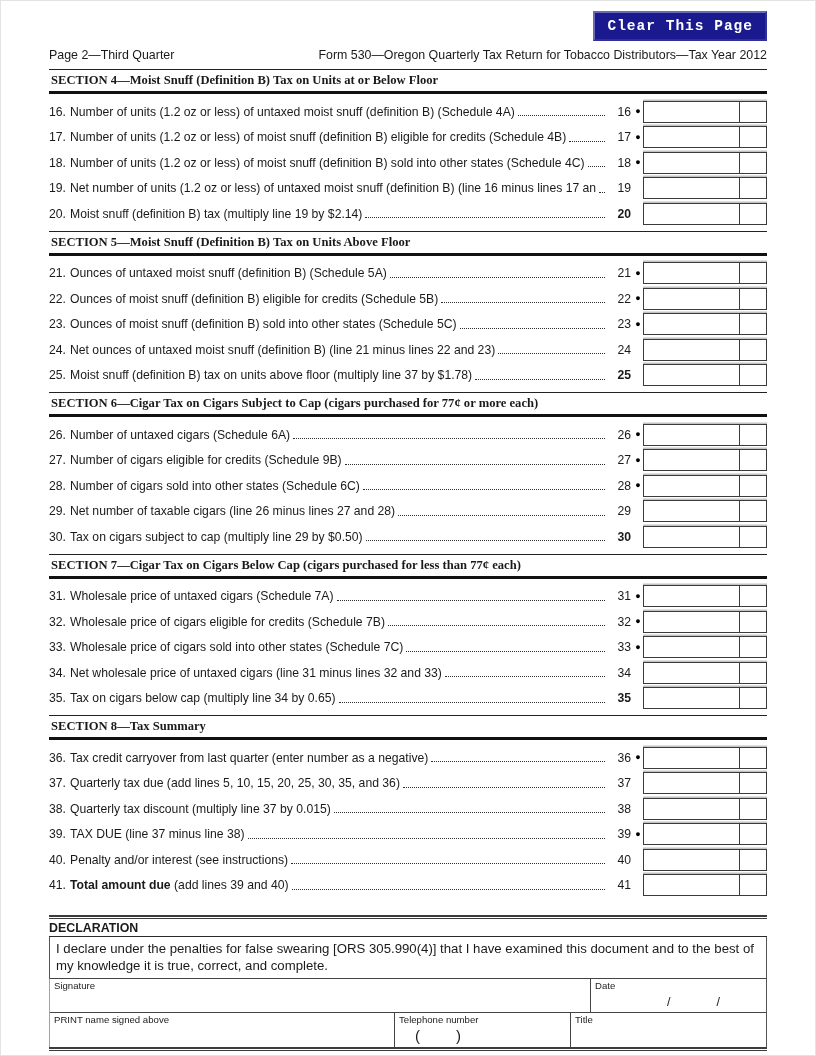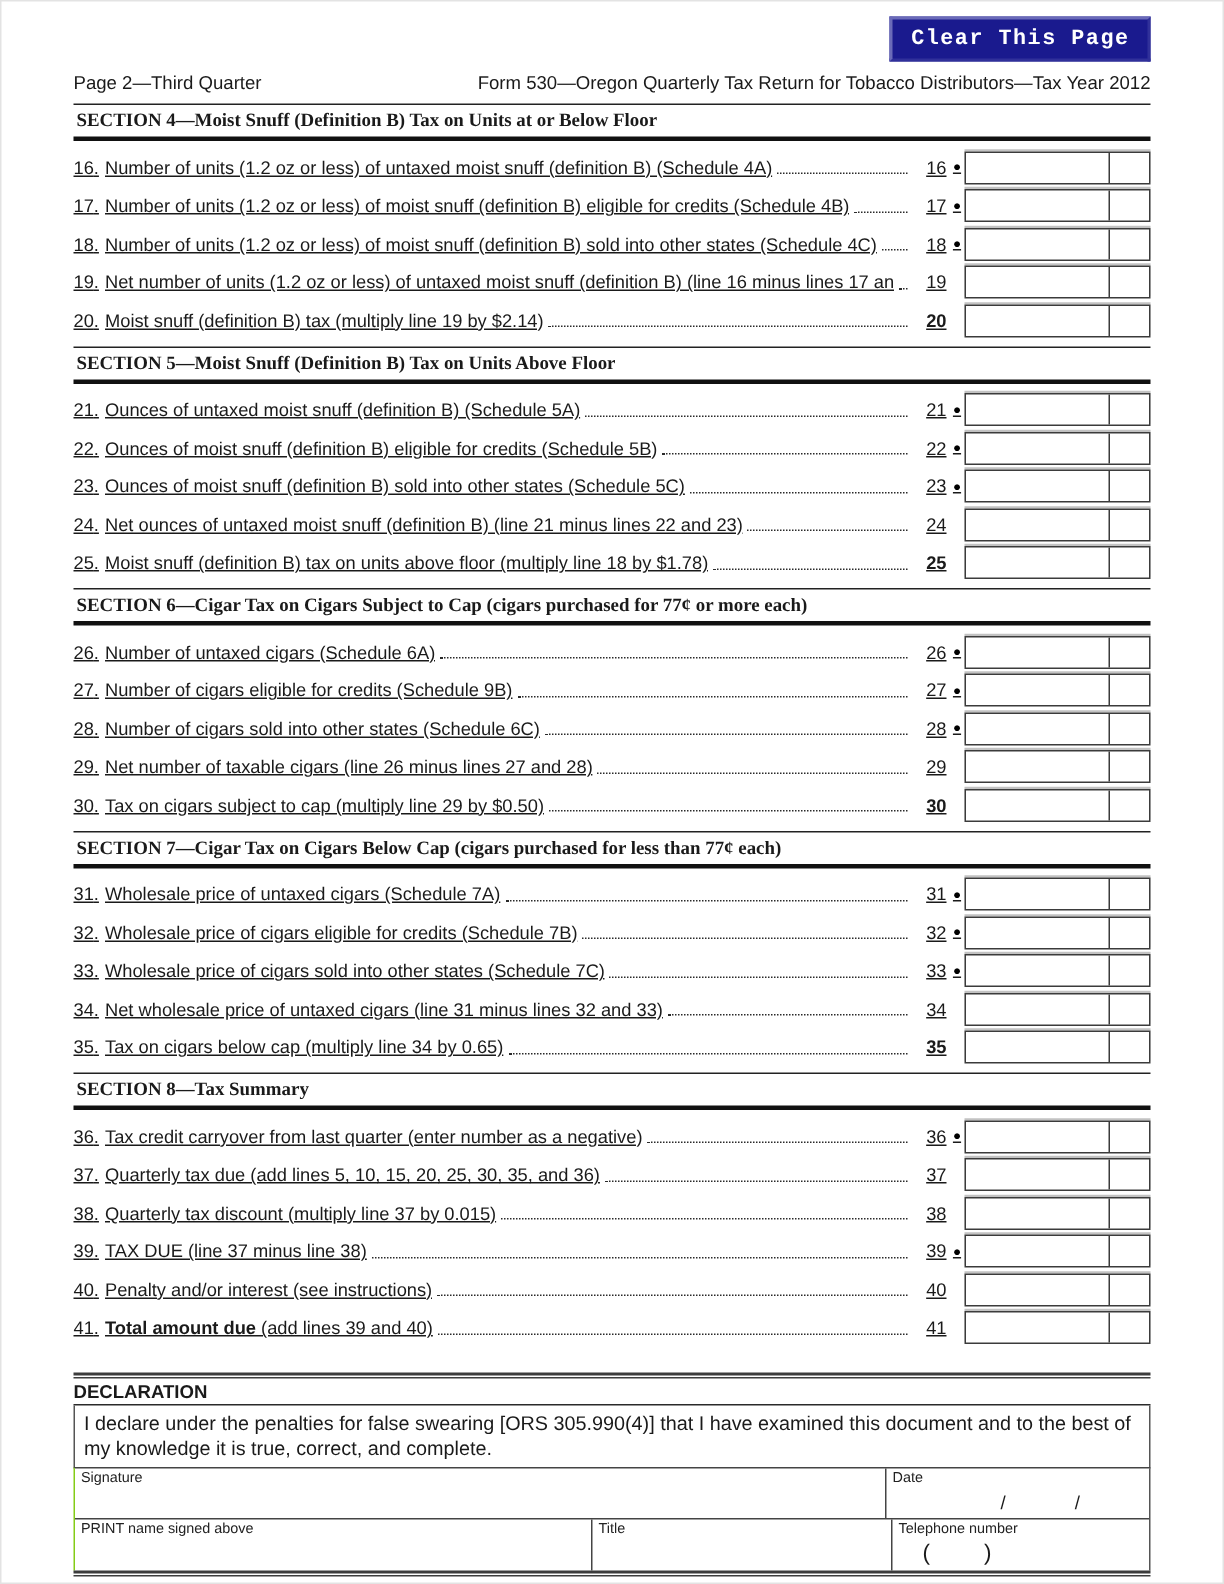--- a/index.html
+++ b/index.html
@@ -22,21 +22,21 @@
 
   
   .hdr { display:flex; justify-content:space-between; align-items:baseline;
          font-size:12.4px; margin-top:7px; margin-bottom:7px; }
 
   
   .sec-title {
     font-weight:bold; font-size:12.6px; padding:3px 2px 3px 2px;
     border-top:1.2px solid #222; border-bottom:3px solid #111;font-family:Liberation Serif, serif;
   }
-  .rows { padding:5px 0 4px;text-decoration:underline; }
+  .rows { padding:5px 0 4px; }
   .row { display:flex; align-items:center; height:25.5px; font-size:12.2px; }
   .num-pre { flex:none; width:21px; }
   .num-pre::after { content:"."; }
   .lbl { flex:0 1 auto; white-space:nowrap; overflow:hidden; min-width:0; }
   .lbl b { font-weight:bold; }
   .leader { flex:1 1 6px; min-width:0; height:1px; border-bottom:1.7px dotted #2a2a2a;
             margin:8px 4px 0 3px; }
   .ln-num { flex:none; width:24px; text-align:right; padding-right:2px; }
   .bold-num .ln-num { font-weight:bold; }
   .bullet { flex:none; width:10px; text-align:center; font-size:9px; line-height:1; color:#000; }
@@ -204,21 +204,21 @@
       <span class="ln-num">24</span>
       <span class="bullet"></span>
       <span class="boxgrp">
         <input class="main-in" type="text" value="" style="">
         <input class="cents-in" type="text" value="" style="">
       </span>
     </div>
 
     <div class="row bold-num">
       <span class="num-pre">25</span>
-      <span class="lbl"><b class="lbl-bold"></b><span class="lbl-txt">Moist snuff (definition B) tax on units above floor (multiply line 18 by $1.78)</span></span>
+      <span class="lbl"><b class="lbl-bold"></b><span class="lbl-txt">Moist snuff (definition B) tax on units above floor (multiply line 37 by $1.78)</span></span>
       <span class="leader"></span>
       <span class="ln-num">25</span>
       <span class="bullet"></span>
       <span class="boxgrp">
         <input class="main-in" type="text" value="" style="">
         <input class="cents-in" type="text" value="" style="">
       </span>
     </div>
   </div>
     </section>
@@ -447,29 +447,29 @@
         <div class="date-slashes">
           <span>/</span>
           <span>/</span>
         </div>
       </div>
     </div>
     <div class="sig-row r2">
       <div class="cell c-print">
         <div class="cell-label">PRINT name signed above</div>
       </div>
-      <div class="cell c-title">
-        <div class="cell-label">Title</div>
-      </div>
       <div class="cell c-phone">
         <div class="cell-label">Telephone number</div>
         <div class="phone-parens">
           <span>(</span>
           <span>)</span>
         </div>
       </div>
+      <div class="cell c-title">
+        <div class="cell-label">Title</div>
+      </div>
     </div>
   </div>
   <div class="dbl-rule"></div>
 
   <div class="foot-note">Please read the instructions on page 9</div>
 
 </div>
 
 </body></html>

